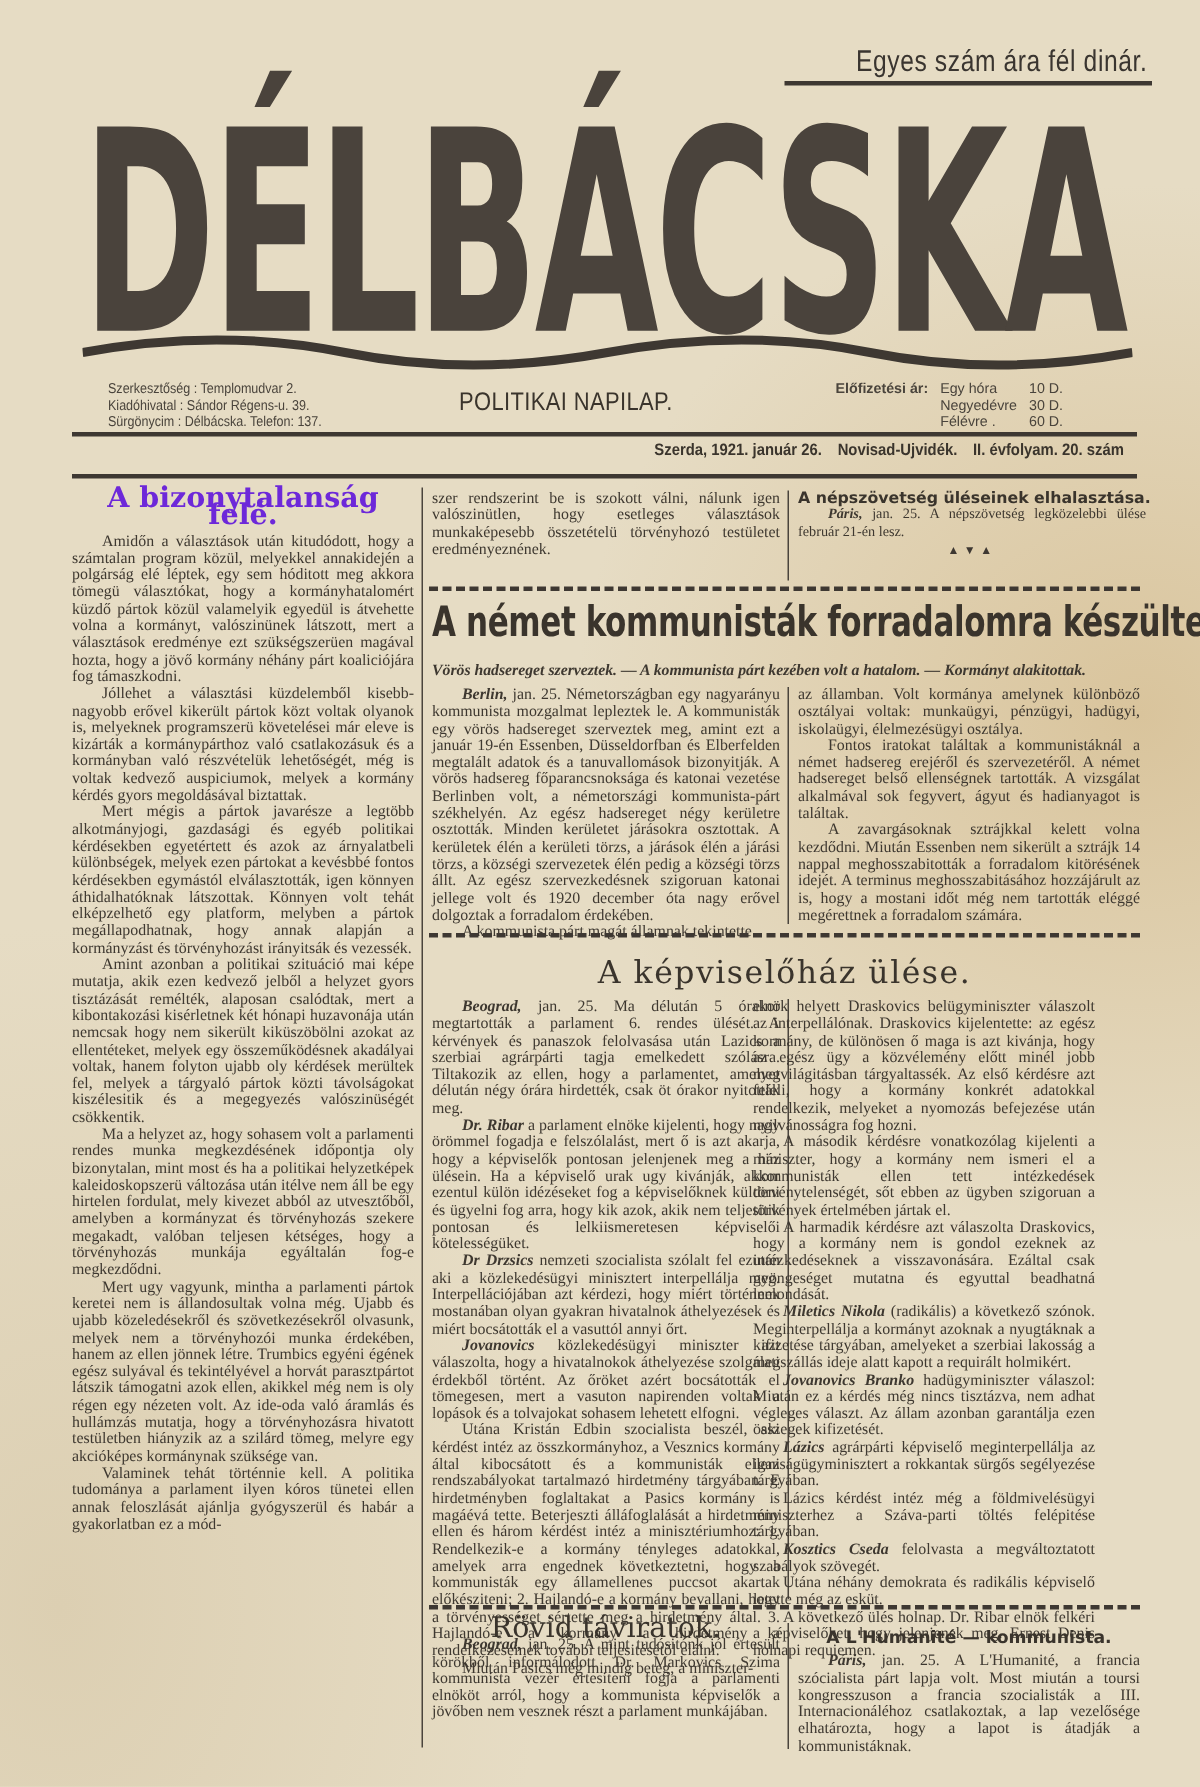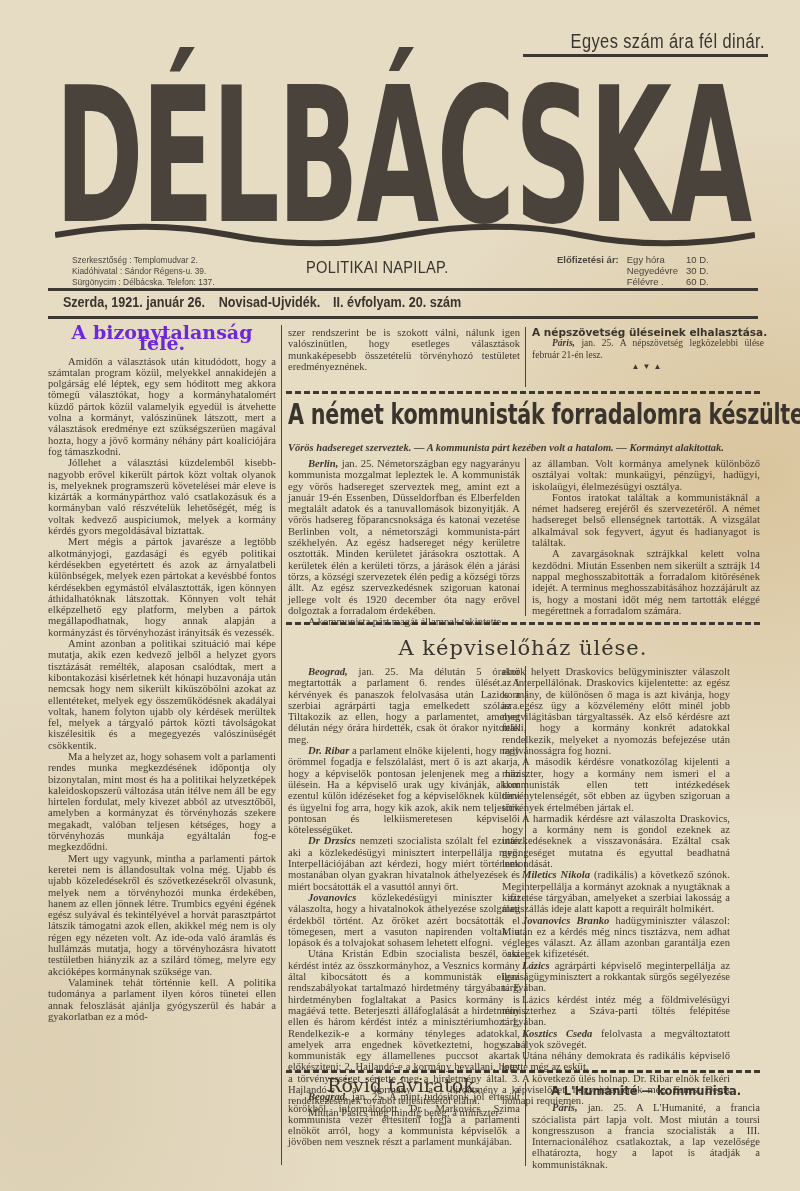--- a/index.html
+++ b/index.html
@@ -28,21 +28,21 @@
     transform: scaleX(0.6) scaleY(1.05); transform-origin: left top;
   }
   .wave { left: 55px; top: 222px; width: 700px; height: 26px; }
   .info-left { left: 72px; top: 254px; font-family: "Liberation Sans", sans-serif; font-size: 9.5px; line-height: 11px; color: #4a443c; transform: scaleX(0.88); transform-origin: left top; }
   .subtitle { left: 306px; top: 258px; font-family: "Liberation Sans", sans-serif; font-size: 17px; color: #3a342c; transform: scaleX(0.86); transform-origin: left top; letter-spacing: 0.3px; }
   .subs { left: 553px; top: 254px; font-family: "Liberation Sans", sans-serif; font-size: 9.5px; line-height: 11px; color: #4a443c; }
   .subs table { border-collapse: collapse; }
   .subs td { padding: 0 4px 0 4px; vertical-align: top; }
   .subs .lbl { font-weight: bold; }
   .hr-thick { height: 3px; background: #3e3832; }
-  .dateline { top: 294px; left: 55px; width: 700px; font-family: "Liberation Sans", sans-serif; font-weight: bold; font-size: 14px; color: #3a342c; display: flex; justify-content: flex-start; }
+  .dateline { top: 294px; left: 55px; width: 700px; font-family: "Liberation Sans", sans-serif; font-weight: bold; font-size: 11px; color: #3a342c; display: flex; justify-content: flex-end; }
   .dateline span { display: inline-block; transform: scaleX(0.9); }
   .col { font-size: 10.6px; line-height: 11.3px; text-align: justify; color: #3e3830; }
   .col p { margin: 0; text-indent: 20px; }
   .col p.noind { text-indent: 0; }
   .h-main { font-family: "DejaVu Serif", serif; font-weight: bold; font-size: 19px; text-align: center; margin: 2px 0 6px; color: #6d28d9; }
   .vrule { width: 1px; background: #4a443c; }
   .dash { height: 0; border-top: 3px dashed #3e3832; }
   .b { font-weight: bold; font-style: italic; }
   .big-head {
     font-family: "DejaVu Sans Condensed", "DejaVu Sans", sans-serif; font-weight: bold;

